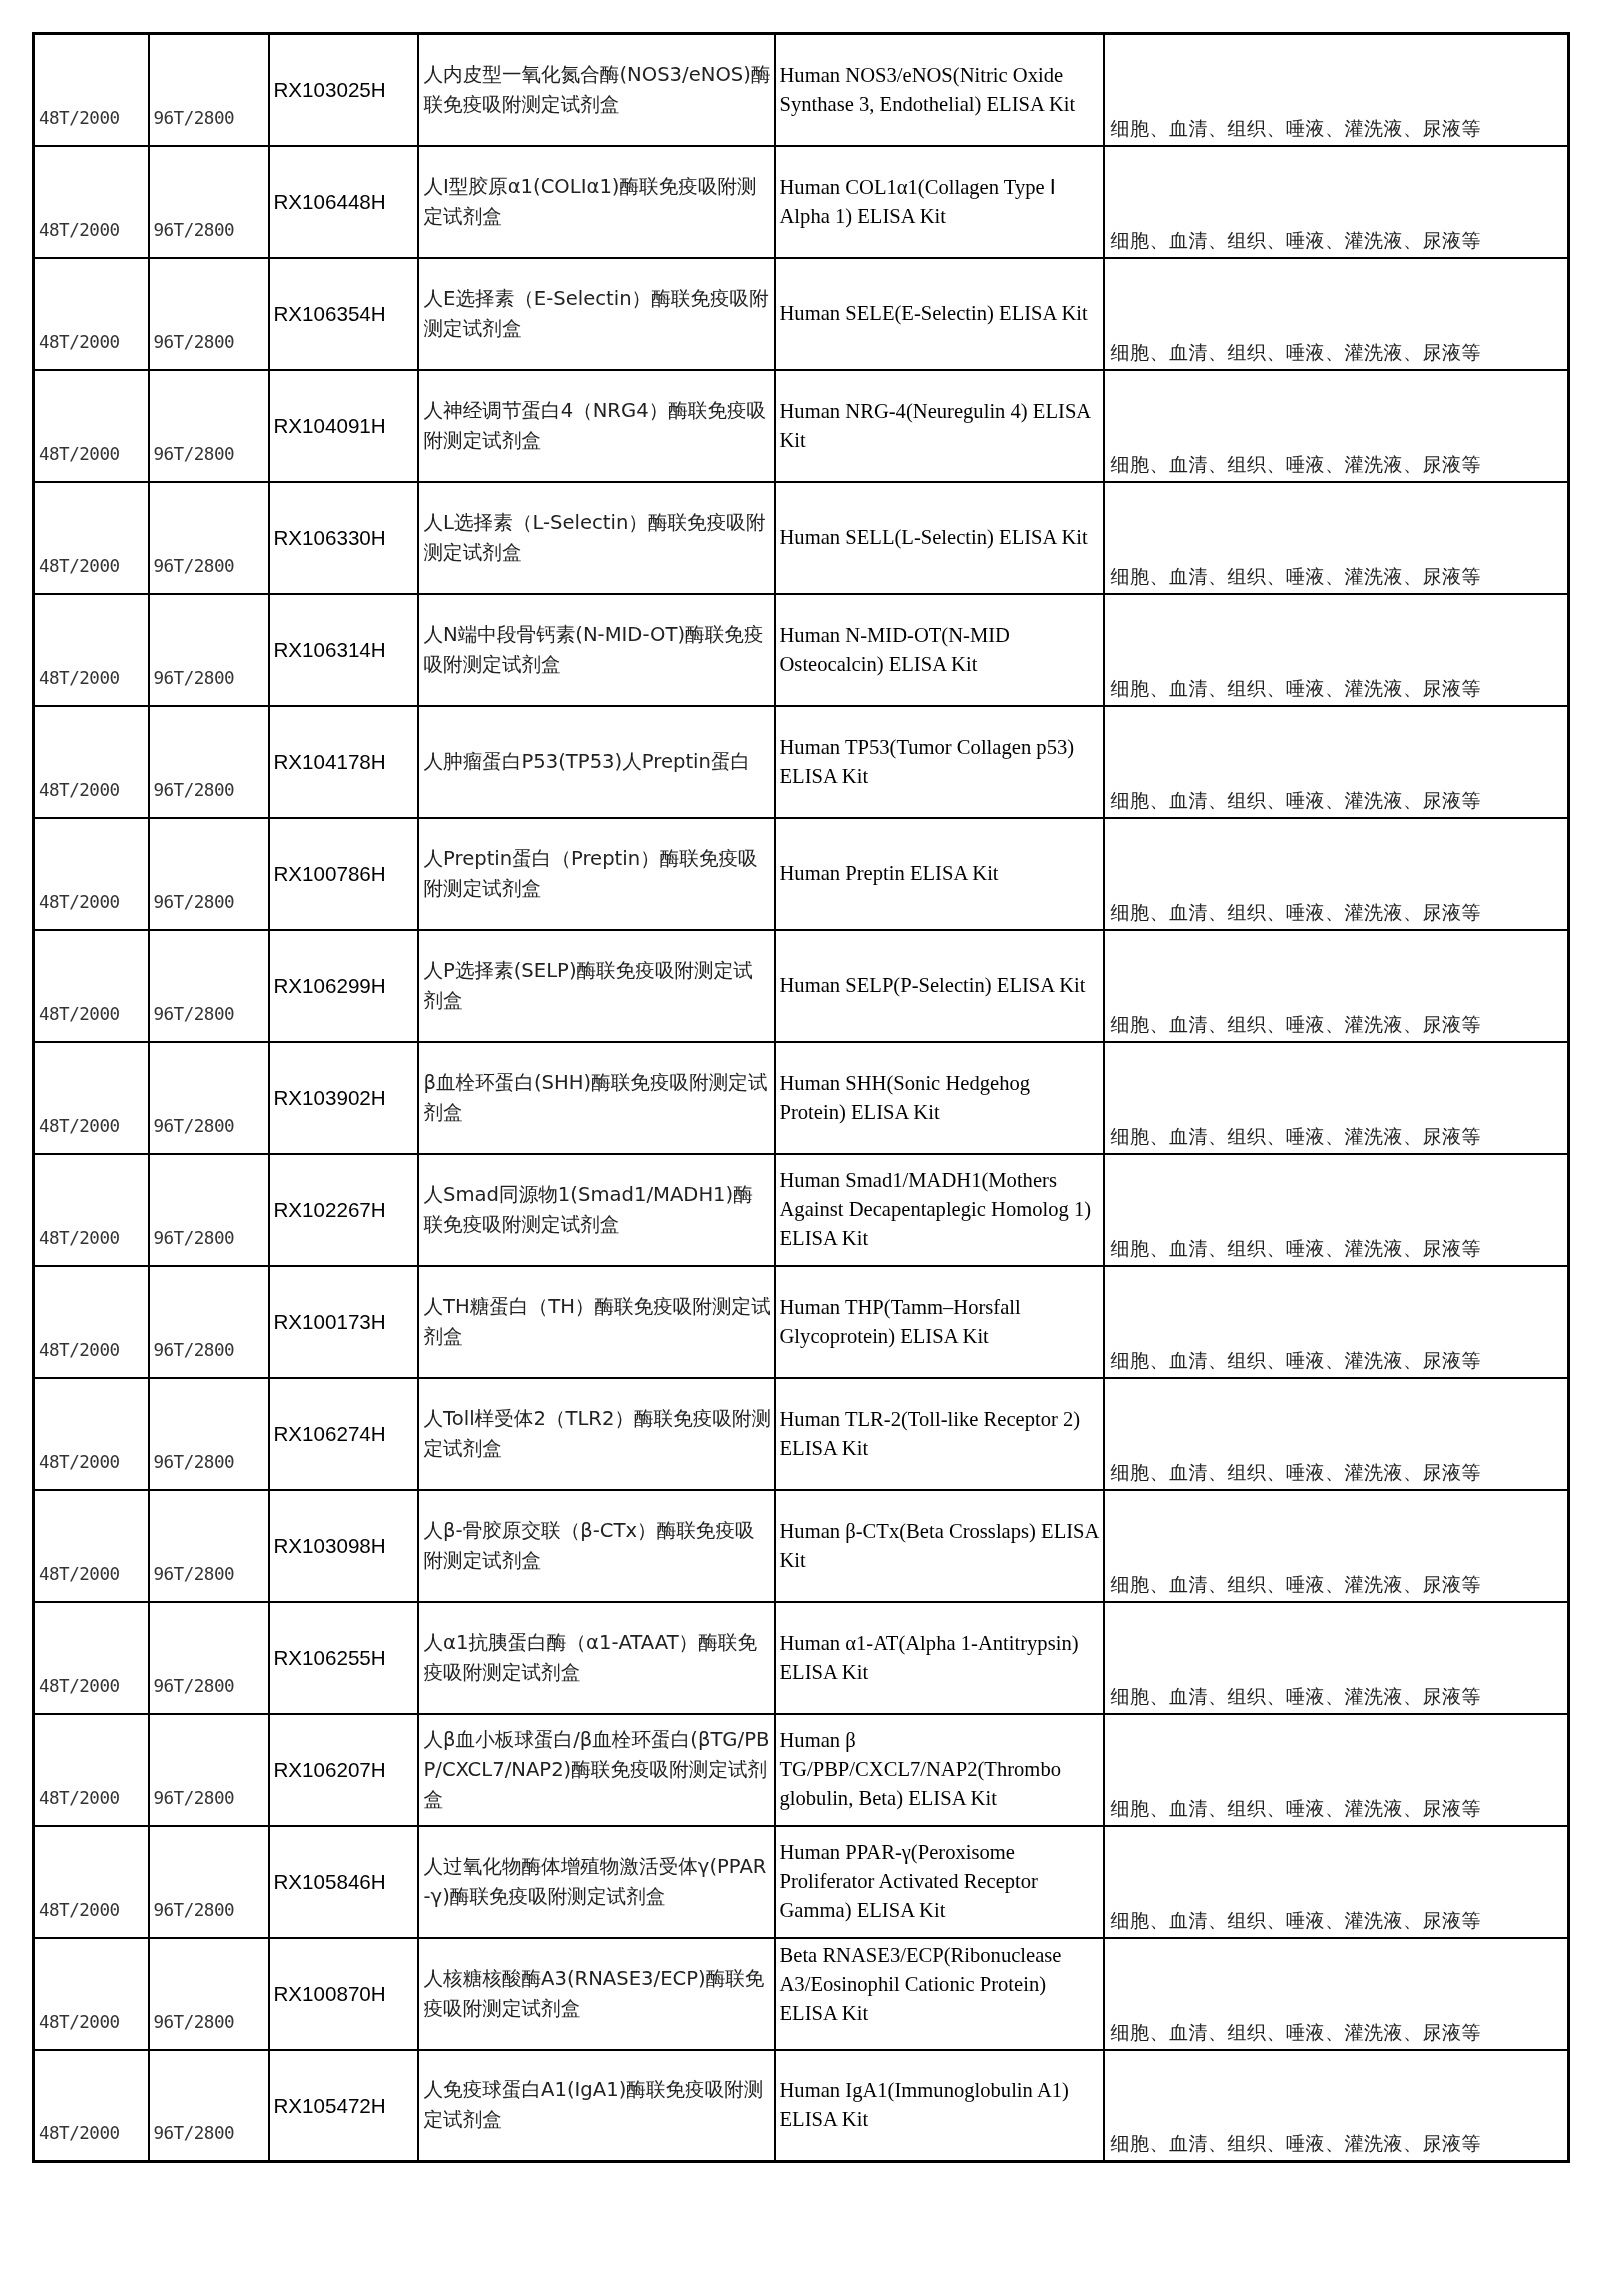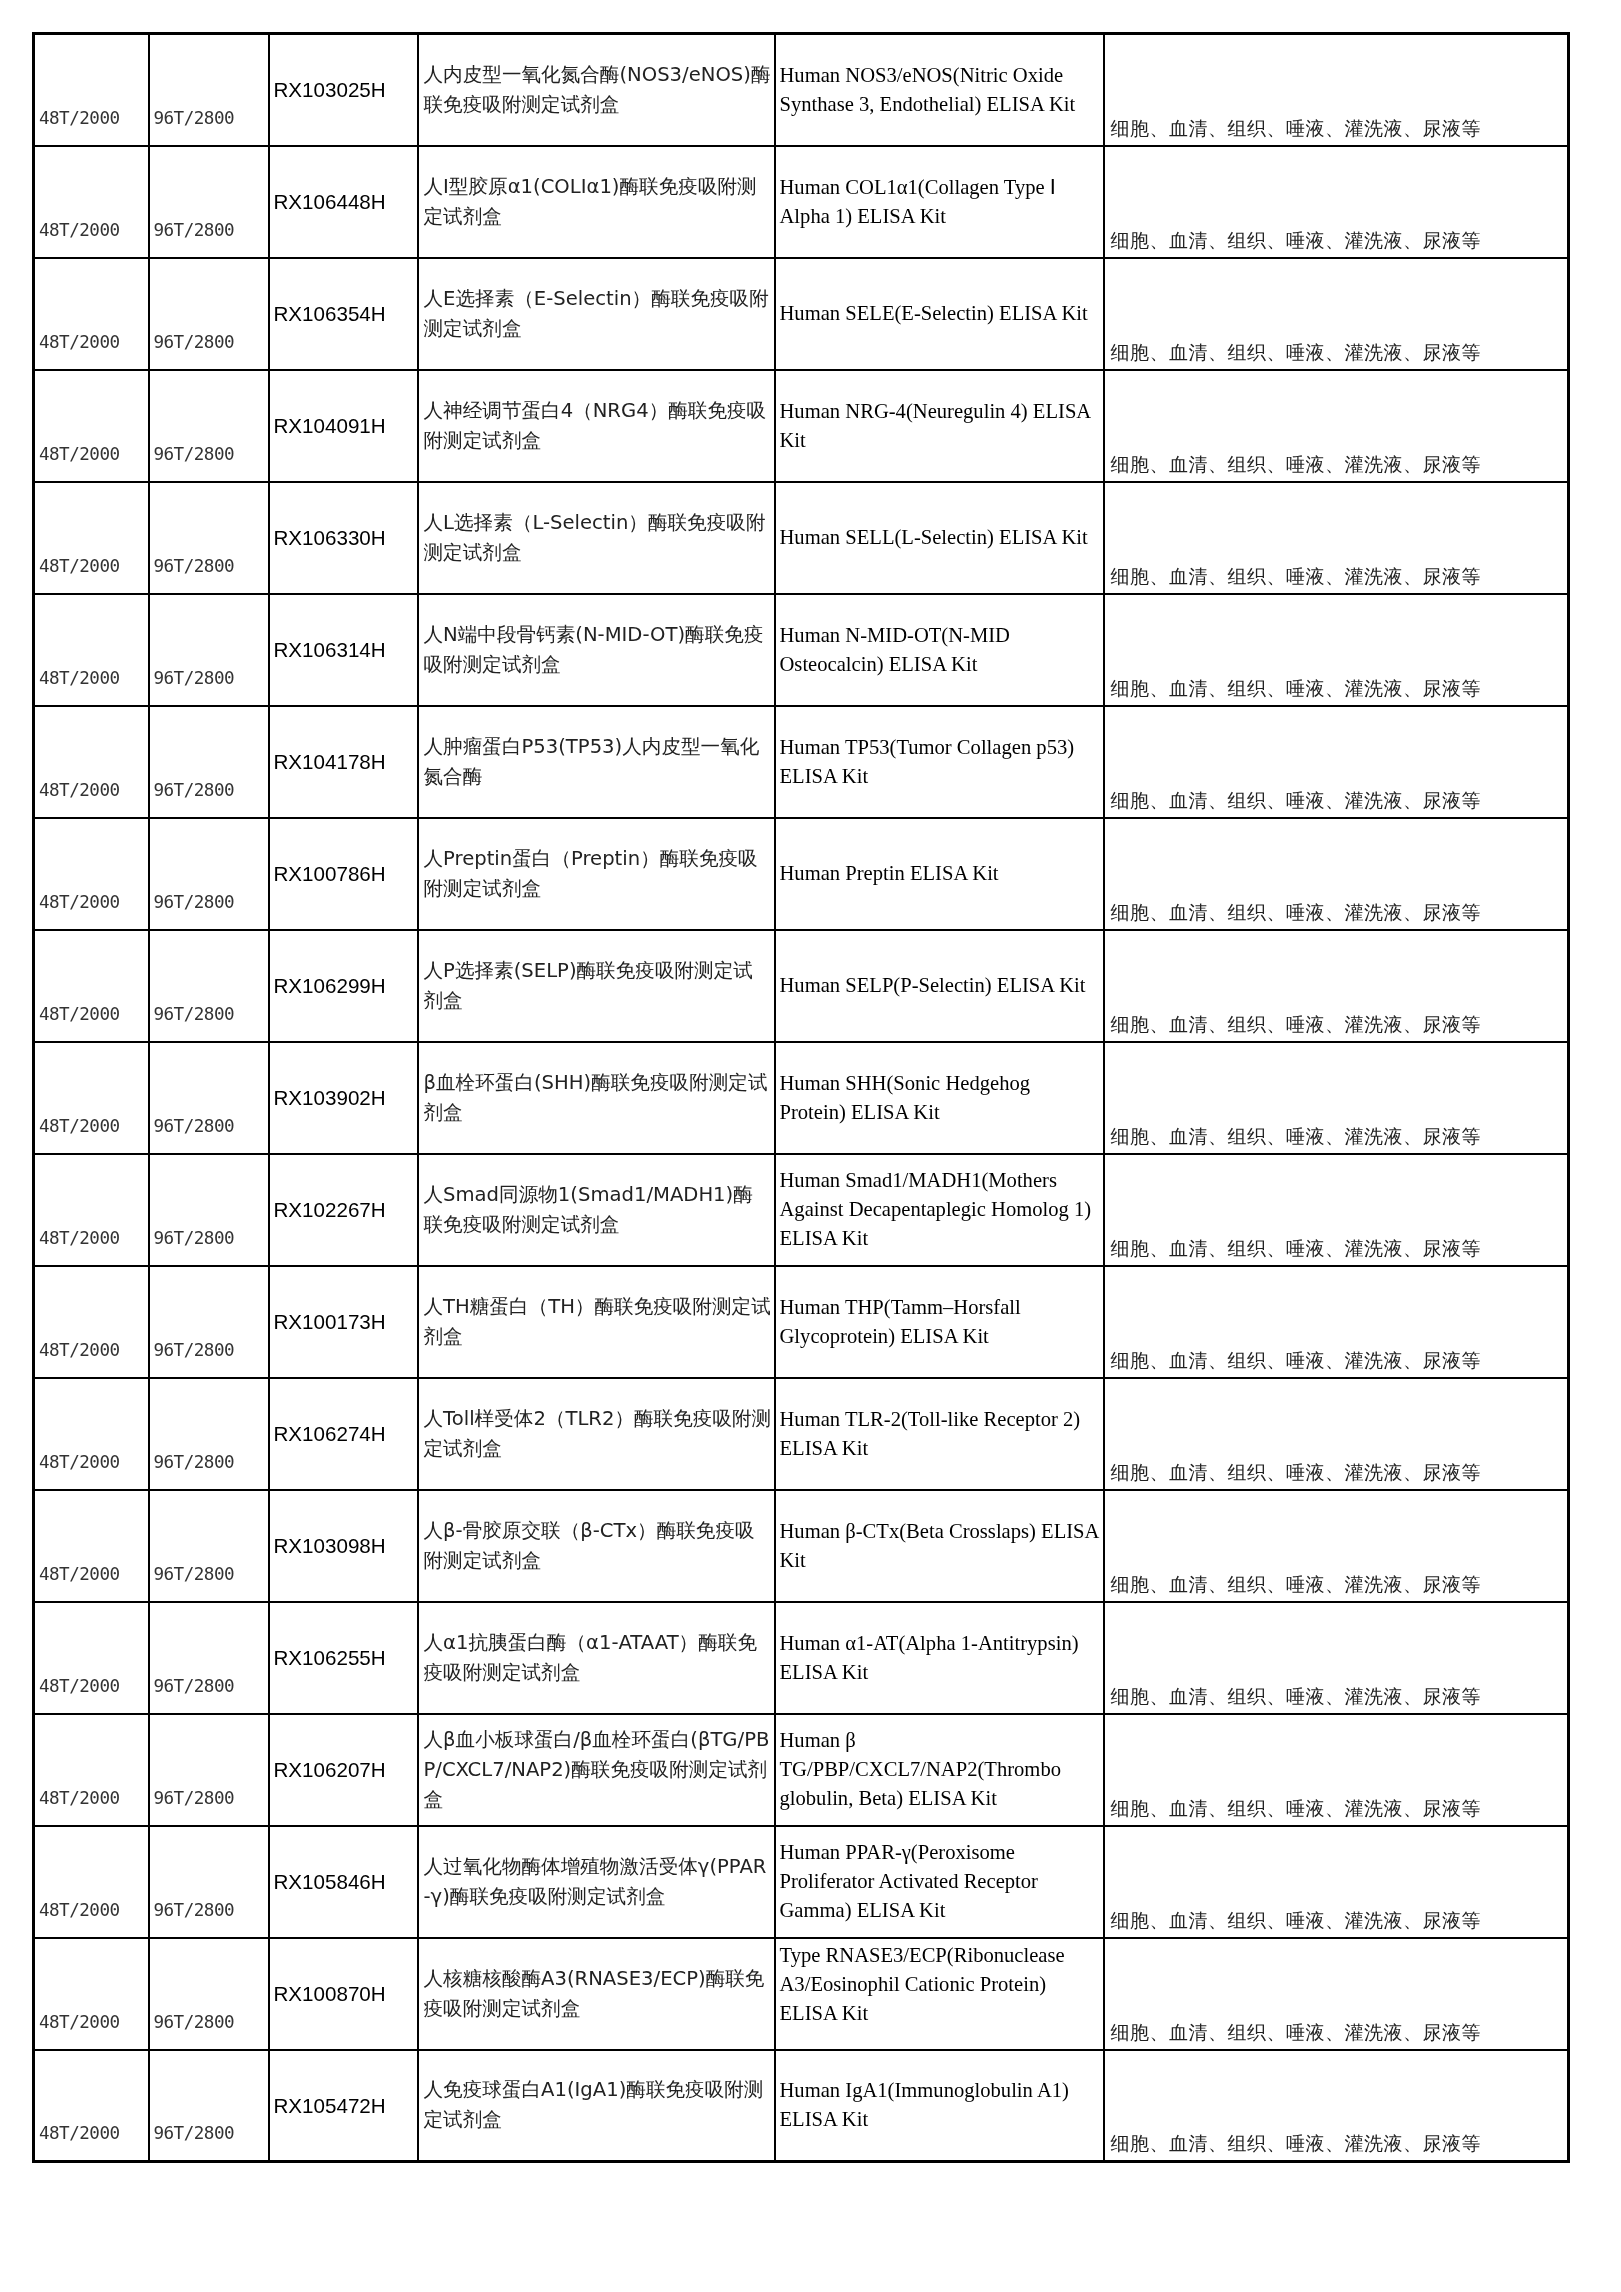--- a/index.html
+++ b/index.html
@@ -148,21 +148,21 @@
       <td class="price">96T/2800</td>
       <td class="code">RX106314H</td>
       <td class="cn-name">人N端中段骨钙素(N-MID-OT)酶联免疫吸附测定试剂盒</td>
       <td class="en-name">Human N-MID-OT(N-MID Osteocalcin) ELISA Kit</td>
       <td class="sample">细胞、血清、组织、唾液、灌洗液、尿液等</td>
     </tr>
     <tr>
       <td class="price">48T/2000</td>
       <td class="price">96T/2800</td>
       <td class="code">RX104178H</td>
-      <td class="cn-name">人肿瘤蛋白P53(TP53)人内皮型一氧化氮合酶</td>
+      <td class="cn-name">人肿瘤蛋白P53(TP53)人Preptin蛋白</td>
       <td class="en-name">Human TP53(Tumor Collagen p53) ELISA Kit</td>
       <td class="sample">细胞、血清、组织、唾液、灌洗液、尿液等</td>
     </tr>
     <tr>
       <td class="price">48T/2000</td>
       <td class="price">96T/2800</td>
       <td class="code">RX100786H</td>
       <td class="cn-name">人Preptin蛋白（Preptin）酶联免疫吸附测定试剂盒</td>
       <td class="en-name">Human Preptin ELISA Kit</td>
       <td class="sample">细胞、血清、组织、唾液、灌洗液、尿液等</td>
@@ -237,21 +237,21 @@
       <td class="code">RX105846H</td>
       <td class="cn-name">人过氧化物酶体增殖物激活受体γ(PPAR-γ)酶联免疫吸附测定试剂盒</td>
       <td class="en-name">Human PPAR-γ(Peroxisome Proliferator Activated Receptor Gamma) ELISA Kit</td>
       <td class="sample">细胞、血清、组织、唾液、灌洗液、尿液等</td>
     </tr>
     <tr>
       <td class="price">48T/2000</td>
       <td class="price">96T/2800</td>
       <td class="code">RX100870H</td>
       <td class="cn-name">人核糖核酸酶A3(RNASE3/ECP)酶联免疫吸附测定试剂盒</td>
-      <td class="en-name top">Type RNASE3/ECP(Ribonuclease A3/Eosinophil Cationic Protein) ELISA Kit</td>
+      <td class="en-name top">Beta RNASE3/ECP(Ribonuclease A3/Eosinophil Cationic Protein) ELISA Kit</td>
       <td class="sample">细胞、血清、组织、唾液、灌洗液、尿液等</td>
     </tr>
     <tr>
       <td class="price">48T/2000</td>
       <td class="price">96T/2800</td>
       <td class="code">RX105472H</td>
       <td class="cn-name">人免疫球蛋白A1(IgA1)酶联免疫吸附测定试剂盒</td>
       <td class="en-name">Human IgA1(Immunoglobulin A1) ELISA Kit</td>
       <td class="sample">细胞、血清、组织、唾液、灌洗液、尿液等</td>
     </tr>

